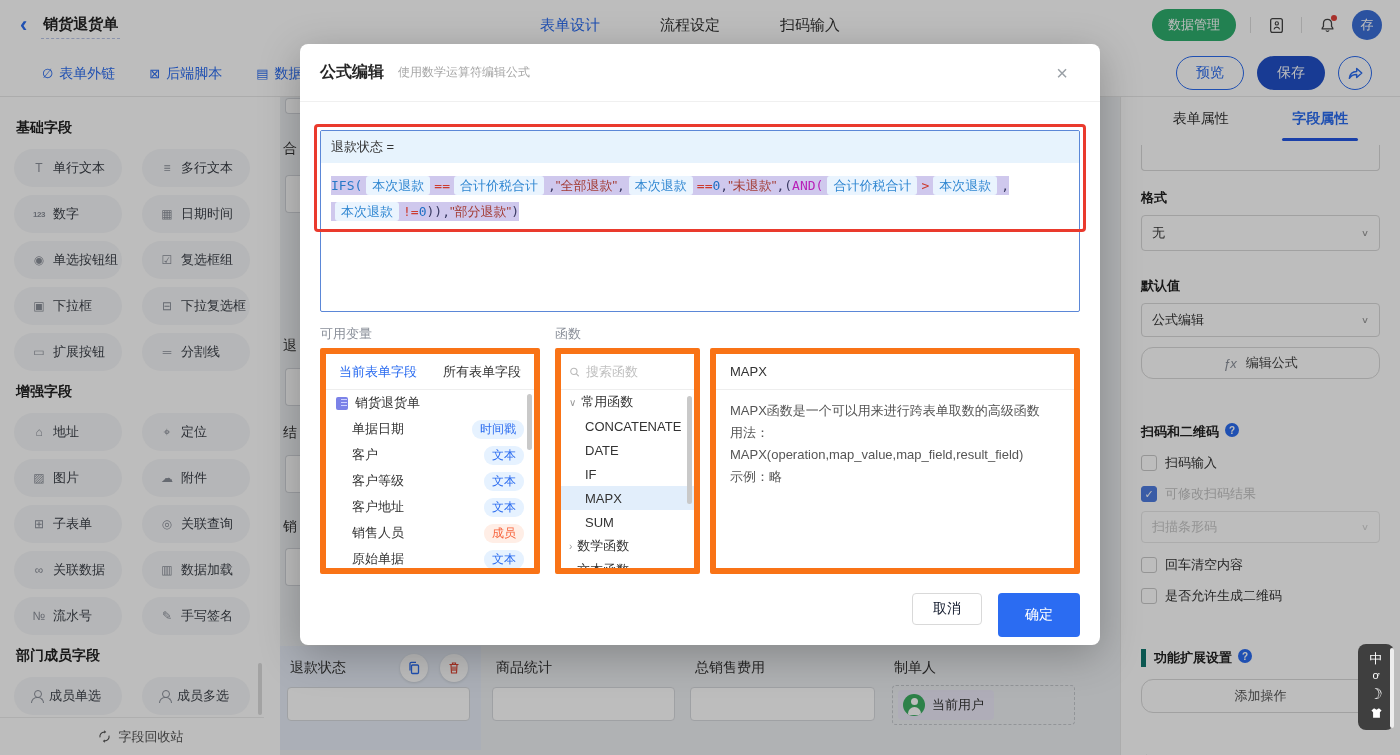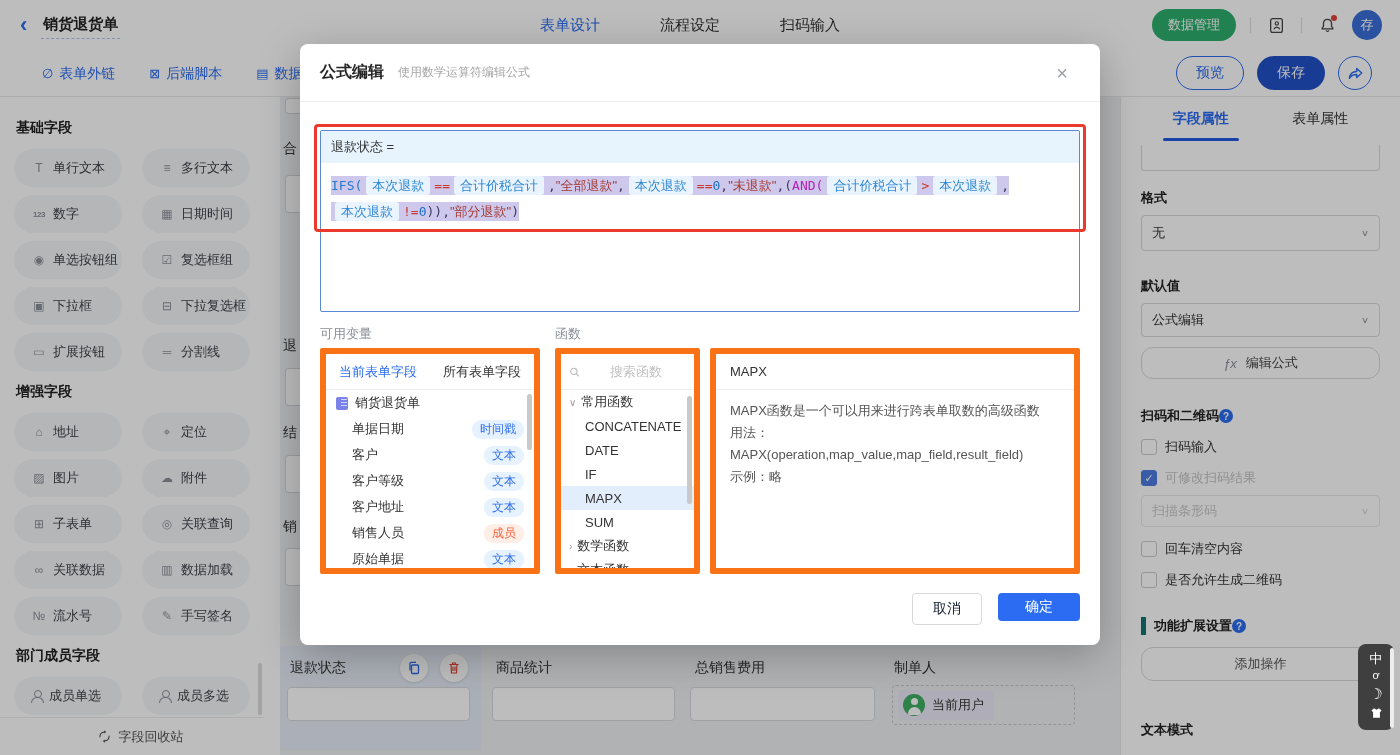--- a/index.html
+++ b/index.html
@@ -67,21 +67,21 @@
   .props-tab.active { color:#2b6cf0; font-weight:600; }
   .props-tab.active::after { content:""; position:absolute; left:50%; transform:translateX(-50%); bottom:0; width:76px; height:3px; background:#2457e5; border-radius:2px; }
   .pp-input { height:26px; border:1px solid #d9d9d9; border-radius:0 0 4px 4px; border-top:none; margin-top:4px; background:#fff; }
   .pp-label { font-size:13px; font-weight:700; color:#222; margin-top:18px; }
   .pp-select { height:36px; border:1px solid #d9d9d9; border-radius:4px; margin-top:8px; display:flex; align-items:center; justify-content:space-between; padding:0 10px; font-size:13px; color:#333; cursor:pointer; background:#fff; }
   .chev { color:#999; font-size:11px; transform:scaleY(.8); }
   .pp-select.disabled { border-color:#e8e8e8; color:#c8c8c8; cursor:default; }
   .pp-select.disabled .chev { color:#d5d5d5; }
   .pp-btn { height:32px; border:1px solid #d9d9d9; border-radius:12px; margin-top:10px; display:flex; align-items:center; justify-content:center; gap:9px; font-size:13px; color:#444; cursor:pointer; background:#fff; }
   .fx { font-style:italic; color:#8a8f99; font-size:13px; }
-  .sec-hdr { display:flex; align-items:center; margin-top:28px; font-size:13px; font-weight:700; color:#222; }
+  .sec-hdr { display:flex; gap:6px; margin-top:44px; font-size:13px; font-weight:700; color:#222; }
   .sec-hdr.barred { border-left:5px solid #0f766e; padding-left:8px; }
   .q-ico { width:14px; height:14px; border-radius:50%; background:#2b6cf0; color:#fff; font-size:10px; display:flex; align-items:center; justify-content:center; cursor:pointer; }
   .ck-row { display:flex; align-items:center; gap:8px; margin-top:13px; cursor:pointer; }
   .ck-box { width:16px; height:16px; border:1px solid #c9c9c9; border-radius:3px; background:#fff; flex:none; display:flex; align-items:center; justify-content:center; font-size:11px; color:#fff; }
   .ck-row.checked .ck-box { background:#4f7de0; border-color:#4f7de0; }
   .ck-row.checked .ck-box::after { content:"✓"; }
   .ck-label { font-size:13px; color:#333; }
   .ck-row.disabled .ck-label { color:#c3c3c3; }
   .radio-row { display:flex; align-items:center; gap:46px; margin-top:16px; padding-left:46px; }
   .radio-item { display:flex; align-items:center; gap:8px; cursor:pointer; }
@@ -124,33 +124,33 @@
   .vrow { height:26px; display:flex; align-items:center; padding:0 10px; font-size:13px; color:#333; cursor:pointer; }
   .vrow .doc-ico { width:12px; height:13px; background:#7b82e8; border-radius:2px; margin-right:7px; position:relative; flex:none; }
   .vrow .doc-ico::after { content:""; position:absolute; right:1px; top:2px; width:6px; height:1.5px; background:#cdd2ff; box-shadow:0 3px 0 #cdd2ff, 0 6px 0 #cdd2ff; }
   .vrow.child { padding-left:26px; }
   .vbadge { margin-left:auto; font-size:12px; padding:1px 8px; border-radius:9px; }
   .vbadge.b { color:#2b6cf0; background:#e6f2ff; }
   .vbadge.o { color:#f7633c; background:#ffeee6; }
   .vscroll { position:absolute; right:2px; top:40px; width:5px; height:56px; background:#c9c9c9; border-radius:3px; }
   .funcs-panel { left:255px; width:145px; }
   .fsearch { height:36px; display:flex; align-items:center; gap:6px; padding:0 8px; border-bottom:1px solid #eee; }
-  .fsearch input { border:none; outline:none; width:100px; font-size:13px; color:#333; font-family:"Liberation Sans",sans-serif;text-align:center; }
+  .fsearch input { border:none; outline:none; width:100px; font-size:13px; color:#333; font-family:"Liberation Sans",sans-serif; }
   .fsearch input::placeholder { color:#bfbfbf; }
   .frow { height:24px; display:flex; align-items:center; font-size:13px; color:#333; cursor:pointer; padding-left:24px; }
   .frow.group { padding-left:8px; gap:5px; }
   .frow .arrow { color:#999; font-size:10px; }
   .frow.selected { background:#e2eefb; }
   .fscroll { position:absolute; right:2px; top:42px; width:5px; height:108px; background:#c9c9c9; border-radius:3px; }
   .desc-panel { left:410px; width:370px; }
   .desc-hd { height:36px; display:flex; align-items:center; padding:0 14px; font-size:13px; color:#333; border-bottom:1px solid #eee; }
   .desc-body { padding:10px 14px; font-size:13px; color:#555; line-height:22px; }
   .modal-ft { position:absolute; left:0; top:549px; width:100%; display:flex; justify-content:flex-end; gap:16px; padding-right:20px; }
   .btn-cancel { width:70px; height:32px; border:1px solid #d9d9d9; border-radius:4px; background:#fff; font-size:14px; color:#0f172a; display:flex; align-items:center; justify-content:center; cursor:pointer; }
-  .btn-ok { width:82px; height:28px; border-radius:4px; background:#2b6cf2; font-size:14px; color:#fff; display:flex; align-items:center; justify-content:center; cursor:pointer; }
+  .btn-ok { width:82px; height:44px; border-radius:4px; background:#2b6cf2; font-size:14px; color:#fff; display:flex; align-items:center; justify-content:center; cursor:pointer; }
 </style>
 </head>
 <body>
 
 <div class="stage">
 
   <div class="header">
     <span class="back-chev">‹</span>
     <span class="form-title">销货退货单</span>
     <div class="nav-tabs">
@@ -387,22 +387,22 @@
       <span class="user-chip">
         <span class="user-ava"></span>
         <span class="user-chip-label">当前用户</span>
       </span>
     </div>
   </div>
 
   <div class="props">
     <div class="props-tabs">
 
-    <span class="props-tab active">字段属性</span>
-        <span class="props-tab">表单属性</span>
+    <span class="props-tab">表单属性</span>
+        <span class="props-tab active">字段属性</span>
       </div>
     <div class="pp-input"></div>
     <div class="pp-label">格式</div>
     <div class="pp-select">
       <span>无</span>
         <span class="chev">∨</span>
     </div>
     <div class="pp-label" style="margin-top:26px">默认值</div>
     <div class="pp-select" style="height:34px">
       <span>公式编辑</span>

